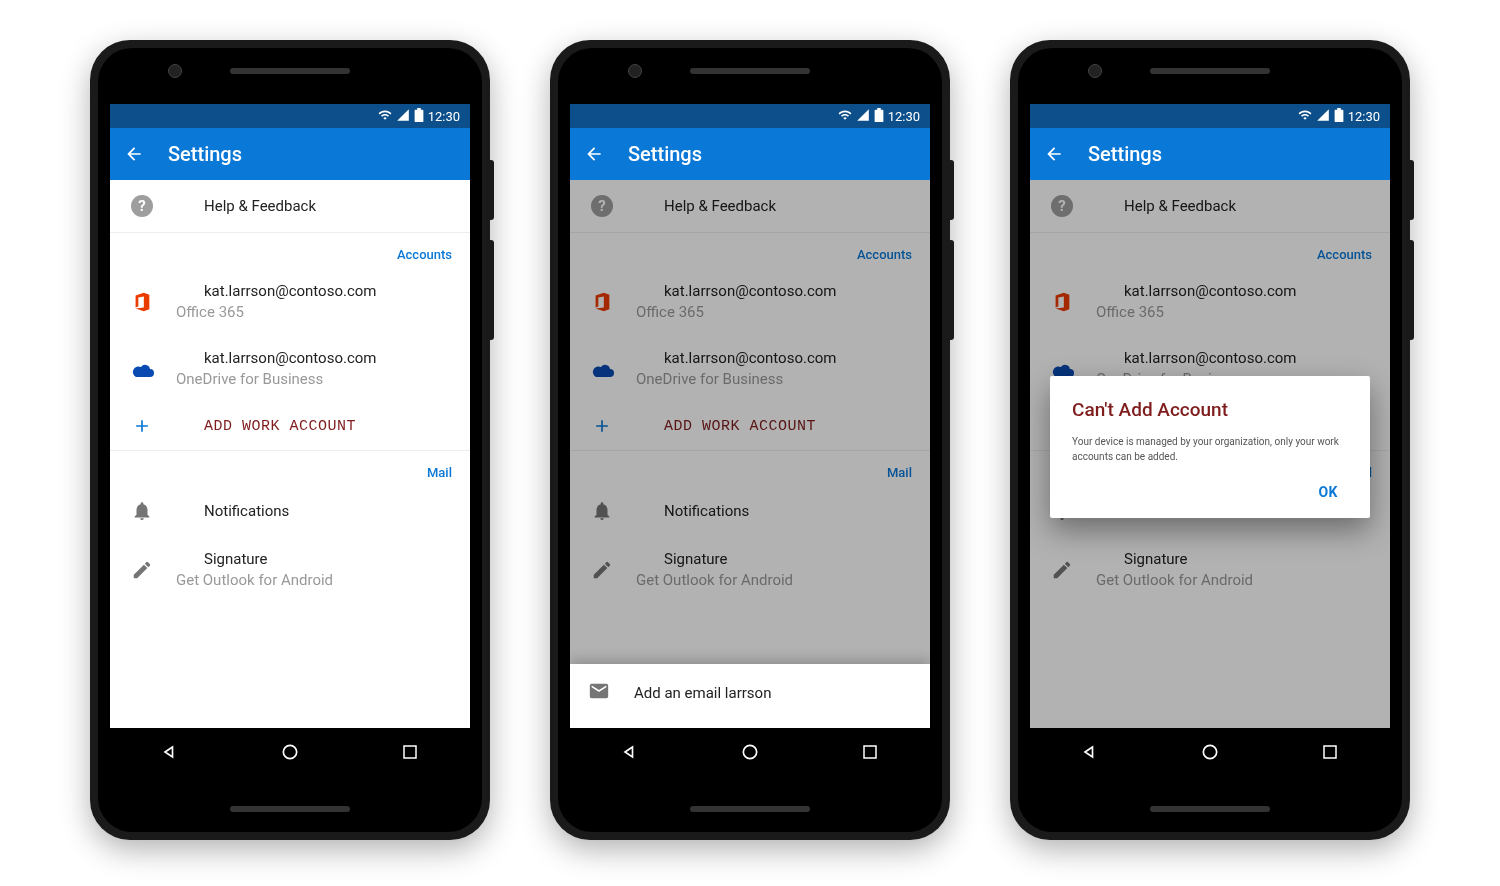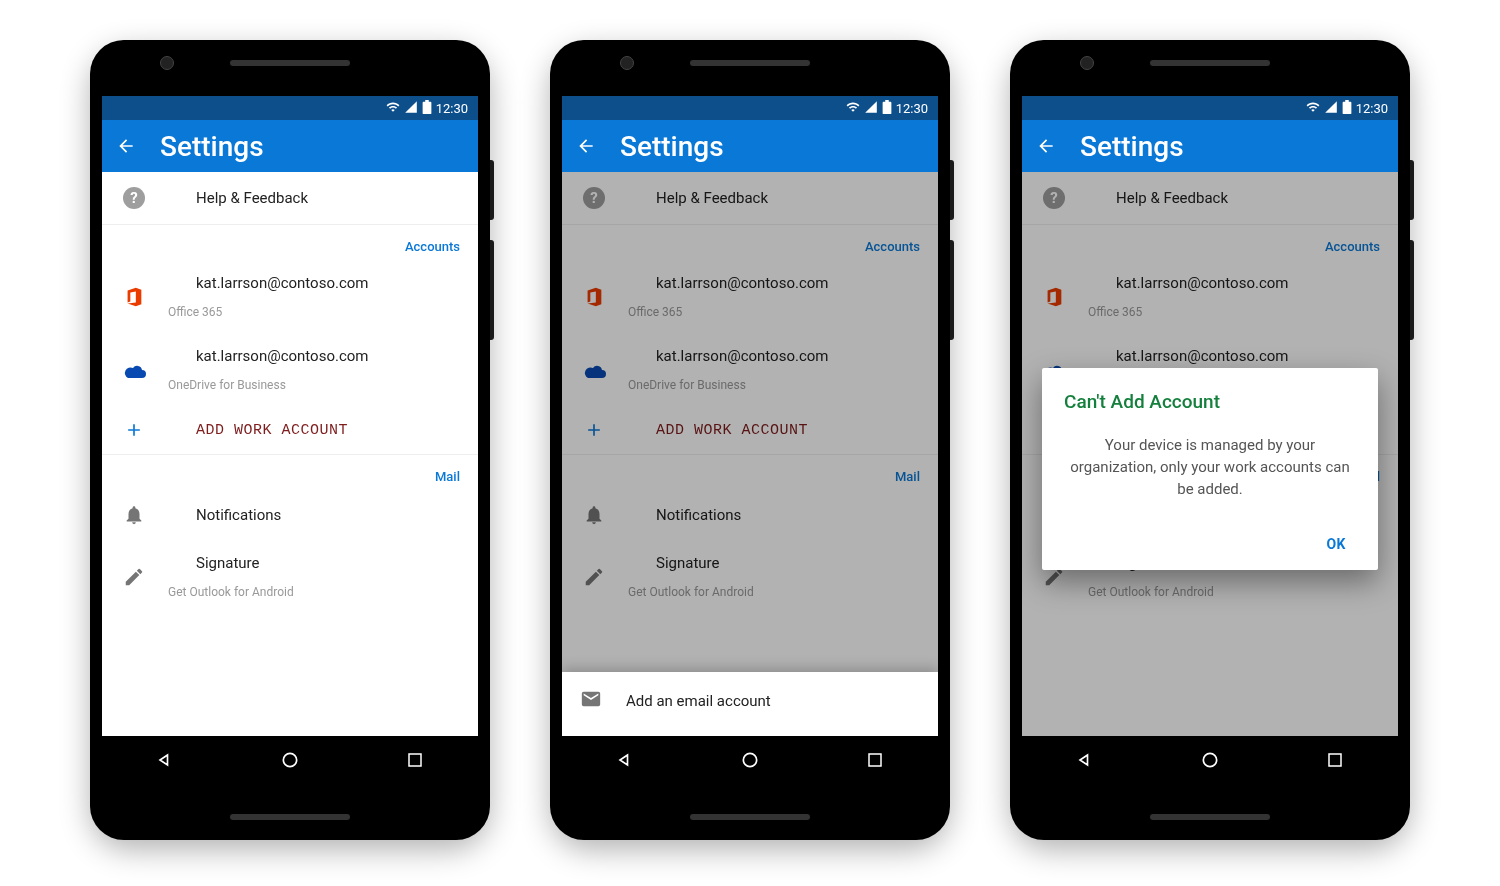--- a/index.html
+++ b/index.html
@@ -10,21 +10,21 @@
     display: flex;
     gap: 60px;
     justify-content: center;
     align-items: flex-start;
   }
   .phone {
     width: 400px;
     height: 800px;
     background: #1a1a1a;
     border-radius: 40px;
-    padding: 0;
+    padding: 8px;
     box-sizing: border-box;
     position: relative;
     box-shadow: 0 10px 30px rgba(0,0,0,0.3);
   }
   .phone-inner {
     width: 100%;
     height: 100%;
     background: #000;
     border-radius: 34px;
     overflow: hidden;
@@ -77,21 +77,21 @@
     gap: 4px;
   }
   .app-bar {
     height: 52px;
     background: #0a78d6;
     color: #fff;
     display: flex;
     align-items: center;
     padding: 0 14px;
     gap: 24px;
-    font-size: 28px;
+    font-size: 20px;
     font-weight: 500;
   }
   .back-arrow {
     width: 20px;
     height: 20px;
     display: flex;
     align-items: center;
     justify-content: center;
   }
   .content {
@@ -115,23 +115,23 @@
     justify-content: center;
     flex-shrink: 0;
   }
   .row-texts { flex: 1; }
   .row-title {
     font-size: 15px;
     color: #222;
     margin-left: 28px;
   }
   .row-sub {
-    font-size: 12px;
+    font-size: 15px;
     color: #999;
-    margin-top: 13px;
+    margin-top: 3px;
   }
   .section-header {
     padding: 14px 18px 6px;
     font-size: 13px;
     color: #0a78d6;
     font-weight: 500;
     text-align: right;
   }
   .divider {
     height: 1px;
@@ -203,30 +203,29 @@
     right: 20px;
     background: #fff;
     z-index: 20;
     border-radius: 2px;
     box-shadow: 0 12px 30px rgba(0,0,0,0.4);
     padding: 22px 22px 10px;
     box-sizing: border-box;
   }
   .dialog-title {
     font-size: 19px;
-    color: #15803d;
+    color: #7f1d1d;
     font-weight: 500;
-    margin-bottom: 22px;
+    margin-bottom: 14px;
   }
   .dialog-body {
-    font-size: 15px;
+    font-size: 10px;
     color: #555;
     line-height: 1.45;
-    margin-bottom: 28px;
-    text-align: center;
+    margin-bottom: 12px;
   }
   .dialog-actions {
     display: flex;
     justify-content: flex-end;
   }
   .dialog-btn {
     color: #0a78d6;
     font-weight: 700;
     font-size: 14px;
     padding: 8px 10px;
@@ -485,21 +484,21 @@
           </div>
         </div>
 
         <div class="dim-overlay"></div>
 
         <div class="bottom-sheet">
           <div class="sheet-row">
             <span><svg width="22" height="22" viewBox="0 0 24 24" fill="#757575">
                   <path d="M20 4H4a2 2 0 00-2 2v12a2 2 0 002 2h16a2 2 0 002-2V6a2 2 0 00-2-2zm0 4l-8 5-8-5V6l8 5 8-5v2z"></path>
                 </svg></span>
-            <span>Add an email account</span>
+            <span>Add an email larrson</span>
           </div>
           <div class="sheet-row">
             <span><svg width="24" height="18" viewBox="0 0 24 16" fill="#757575">
                   <path d="M6 16h14a4 4 0 000-8 5 5 0 00-9-2A4.5 4.5 0 006 16z"></path>
                 </svg></span>
             <span>Add OneDrive for Business</span>
           </div>
         </div>
       </div>
     </div>

